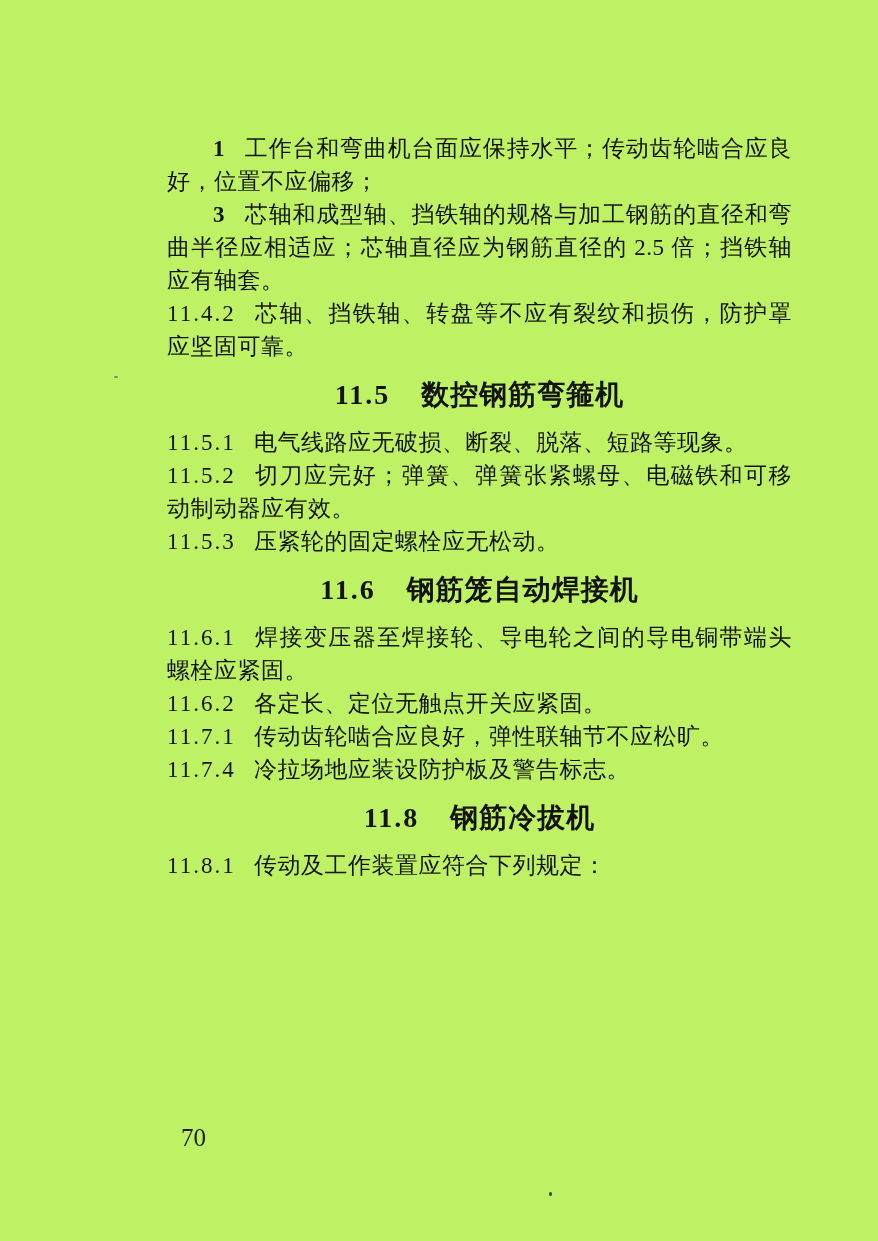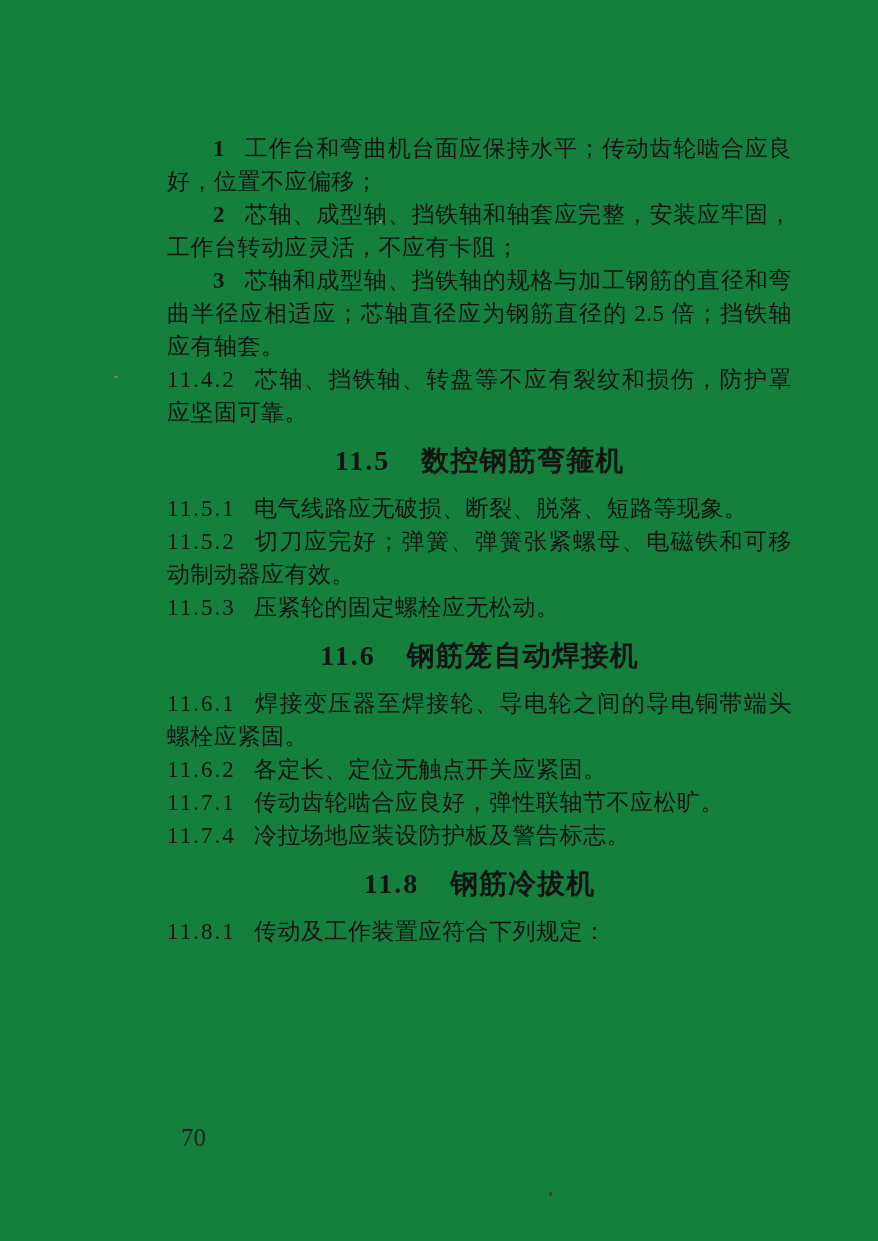--- a/index.html
+++ b/index.html
@@ -4,21 +4,21 @@
 <style>
   html, body {
     margin: 0;
     padding: 0;
     background: #ffffff;
   }
   .page {
     position: relative;
     width: 878px;
     height: 1241px;
-    background: #15803d;
+    background: #bef264;
     overflow: hidden;
     font-family: "Liberation Serif", "DejaVu Serif", serif;
     color: #131313;
   }
   .content {
     position: absolute;
     left: 167px;
     top: 132px;
     width: 625px;
     font-size: 23px;
@@ -75,21 +75,20 @@
 </style>
 </head>
 <body>
 
 <div class="page">
 
   <div class="content">
 
     <p class="numbered"><span class="num">1</span><span>工作台和弯曲机台面应保持水平；传动齿轮啮合应良好，位置不应偏移；</span></p>
 
-    <p class="numbered"><span class="num">2</span><span>芯轴、成型轴、挡铁轴和轴套应完整，安装应牢固，工作台转动应灵活，不应有卡阻；</span></p>
 
     <p class="numbered"><span class="num">3</span><span>芯轴和成型轴、挡铁轴的规格与加工钢筋的直径和弯曲半径应相适应；芯轴直径应为钢筋直径的 2.5 倍；挡铁轴应有轴套。</span></p>
 
     <p class="clause"><span class="clause-num">11.4.2</span><span>芯轴、挡铁轴、转盘等不应有裂纹和损伤，防护罩应坚固可靠。</span></p>
 
     <h3 class="section"><span class="sec-num">11.5</span><span>数控钢筋弯箍机</span></h3>
 
     <p class="clause"><span class="clause-num">11.5.1</span><span>电气线路应无破损、断裂、脱落、短路等现象。</span></p>
 
     <p class="clause"><span class="clause-num">11.5.2</span><span>切刀应完好；弹簧、弹簧张紧螺母、电磁铁和可移动制动器应有效。</span></p>

